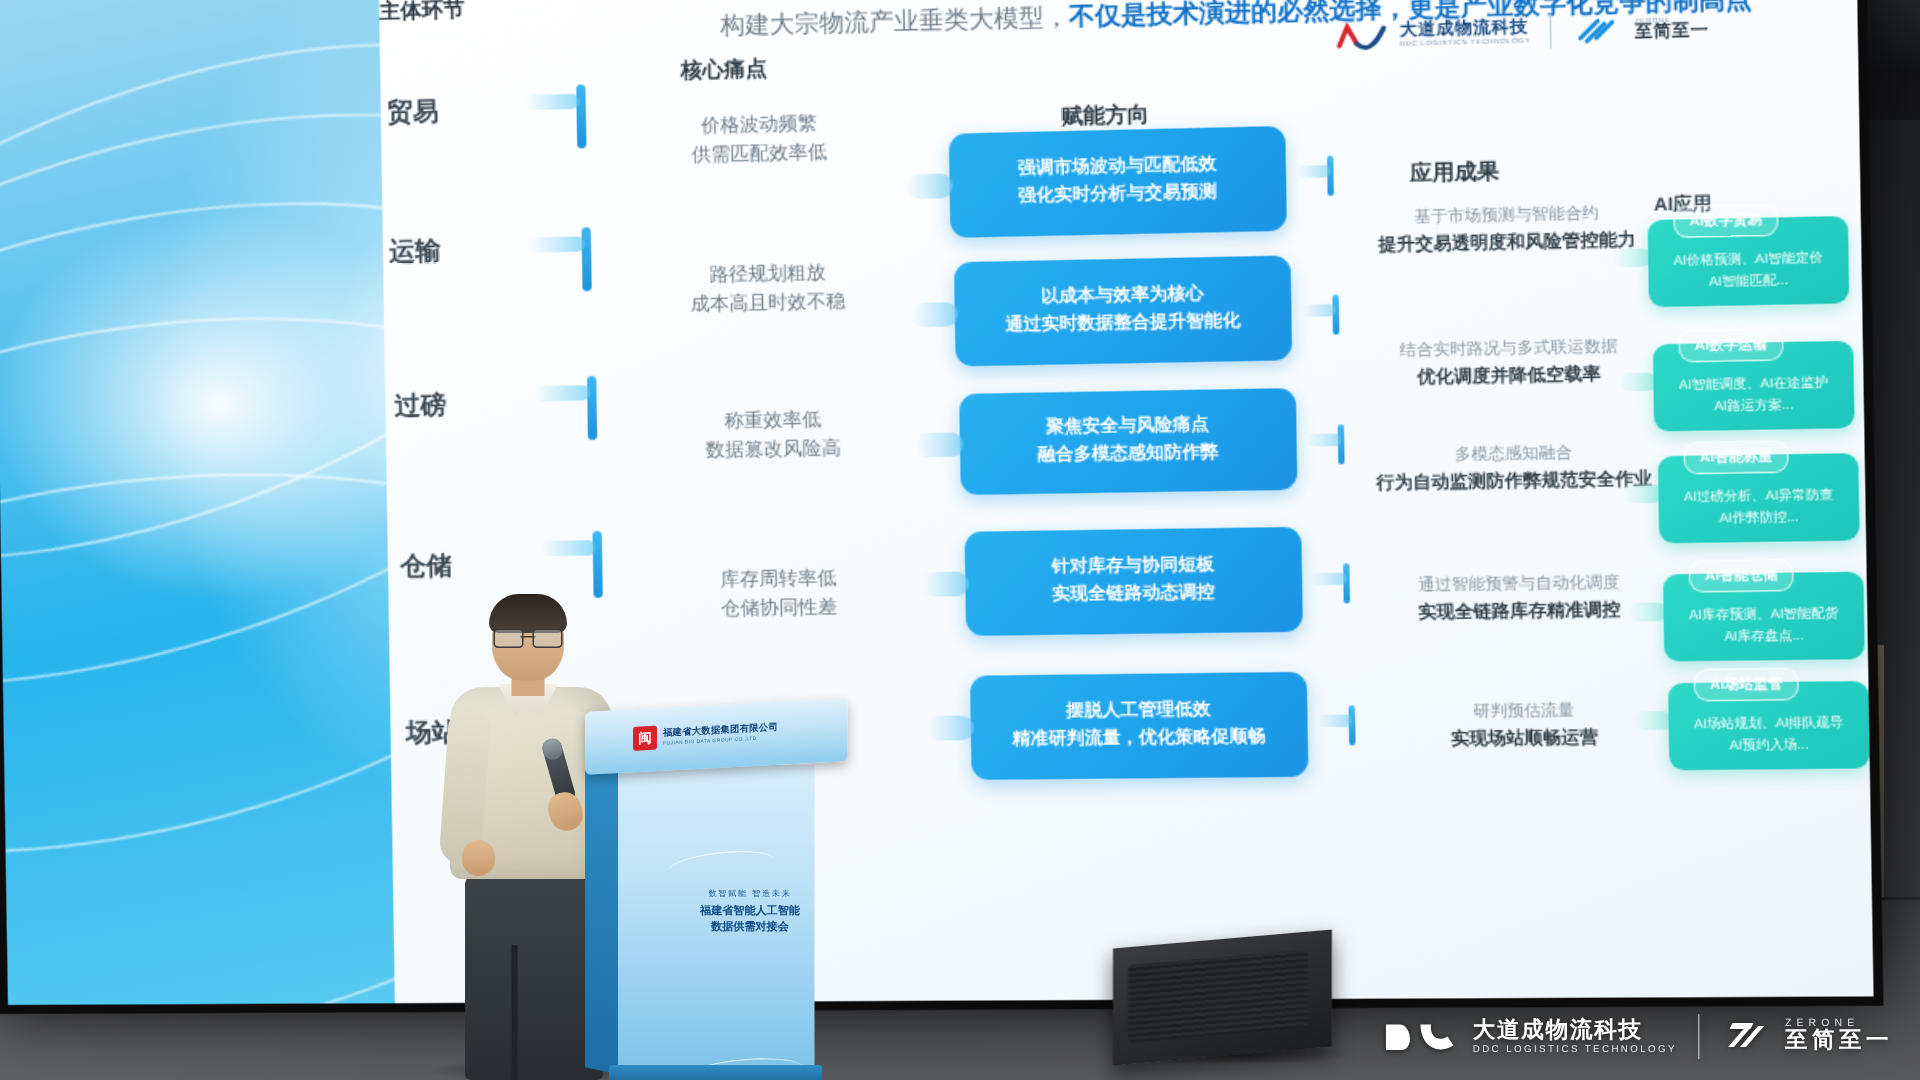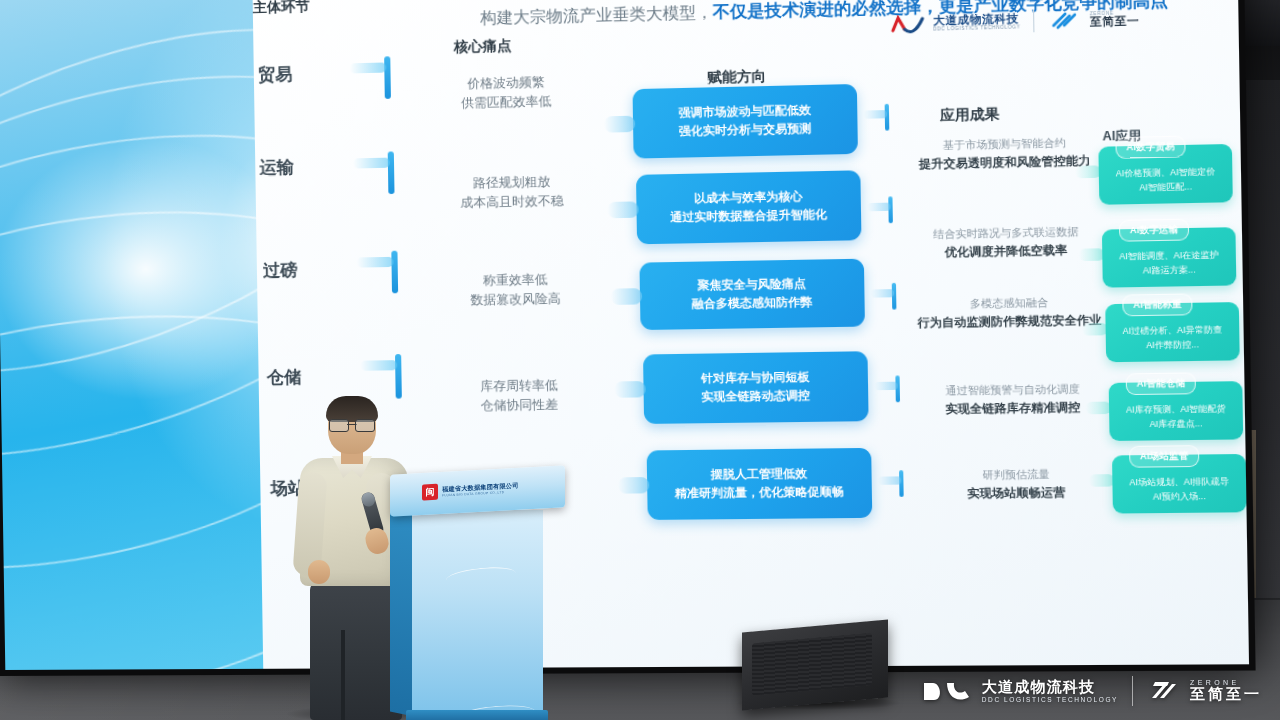--- a/index.html
+++ b/index.html
@@ -448,20 +448,25 @@
       </div>
     <div class="p-mic"></div>
     <div class="p-handR"></div>
     <div class="p-handL"></div>
   </div>
 
   <div class="podium">
     <div class="pod-side"></div>
     <div class="pod-body">
       <div class="pod-wave"></div>
+      <div class="pod-front">
+        <div class="f1">数智赋能 智造未来</div>
+        <div class="f2">福建省智能人工智能</div>
+        <div class="f2">数据供需对接会</div>
+      </div>
       <div class="pod-wave2"></div>
     </div>
     <div class="pod-base"></div>
     <div class="pod-top"></div>
     <div class="pod-logo">
       <span class="pod-mark">闽</span>
       <span class="pod-txt">
         <div class="c">福建省大数据集团有限公司</div>
         <div class="e">FUJIAN BIG DATA GROUP CO.,LTD</div>
       </span>

